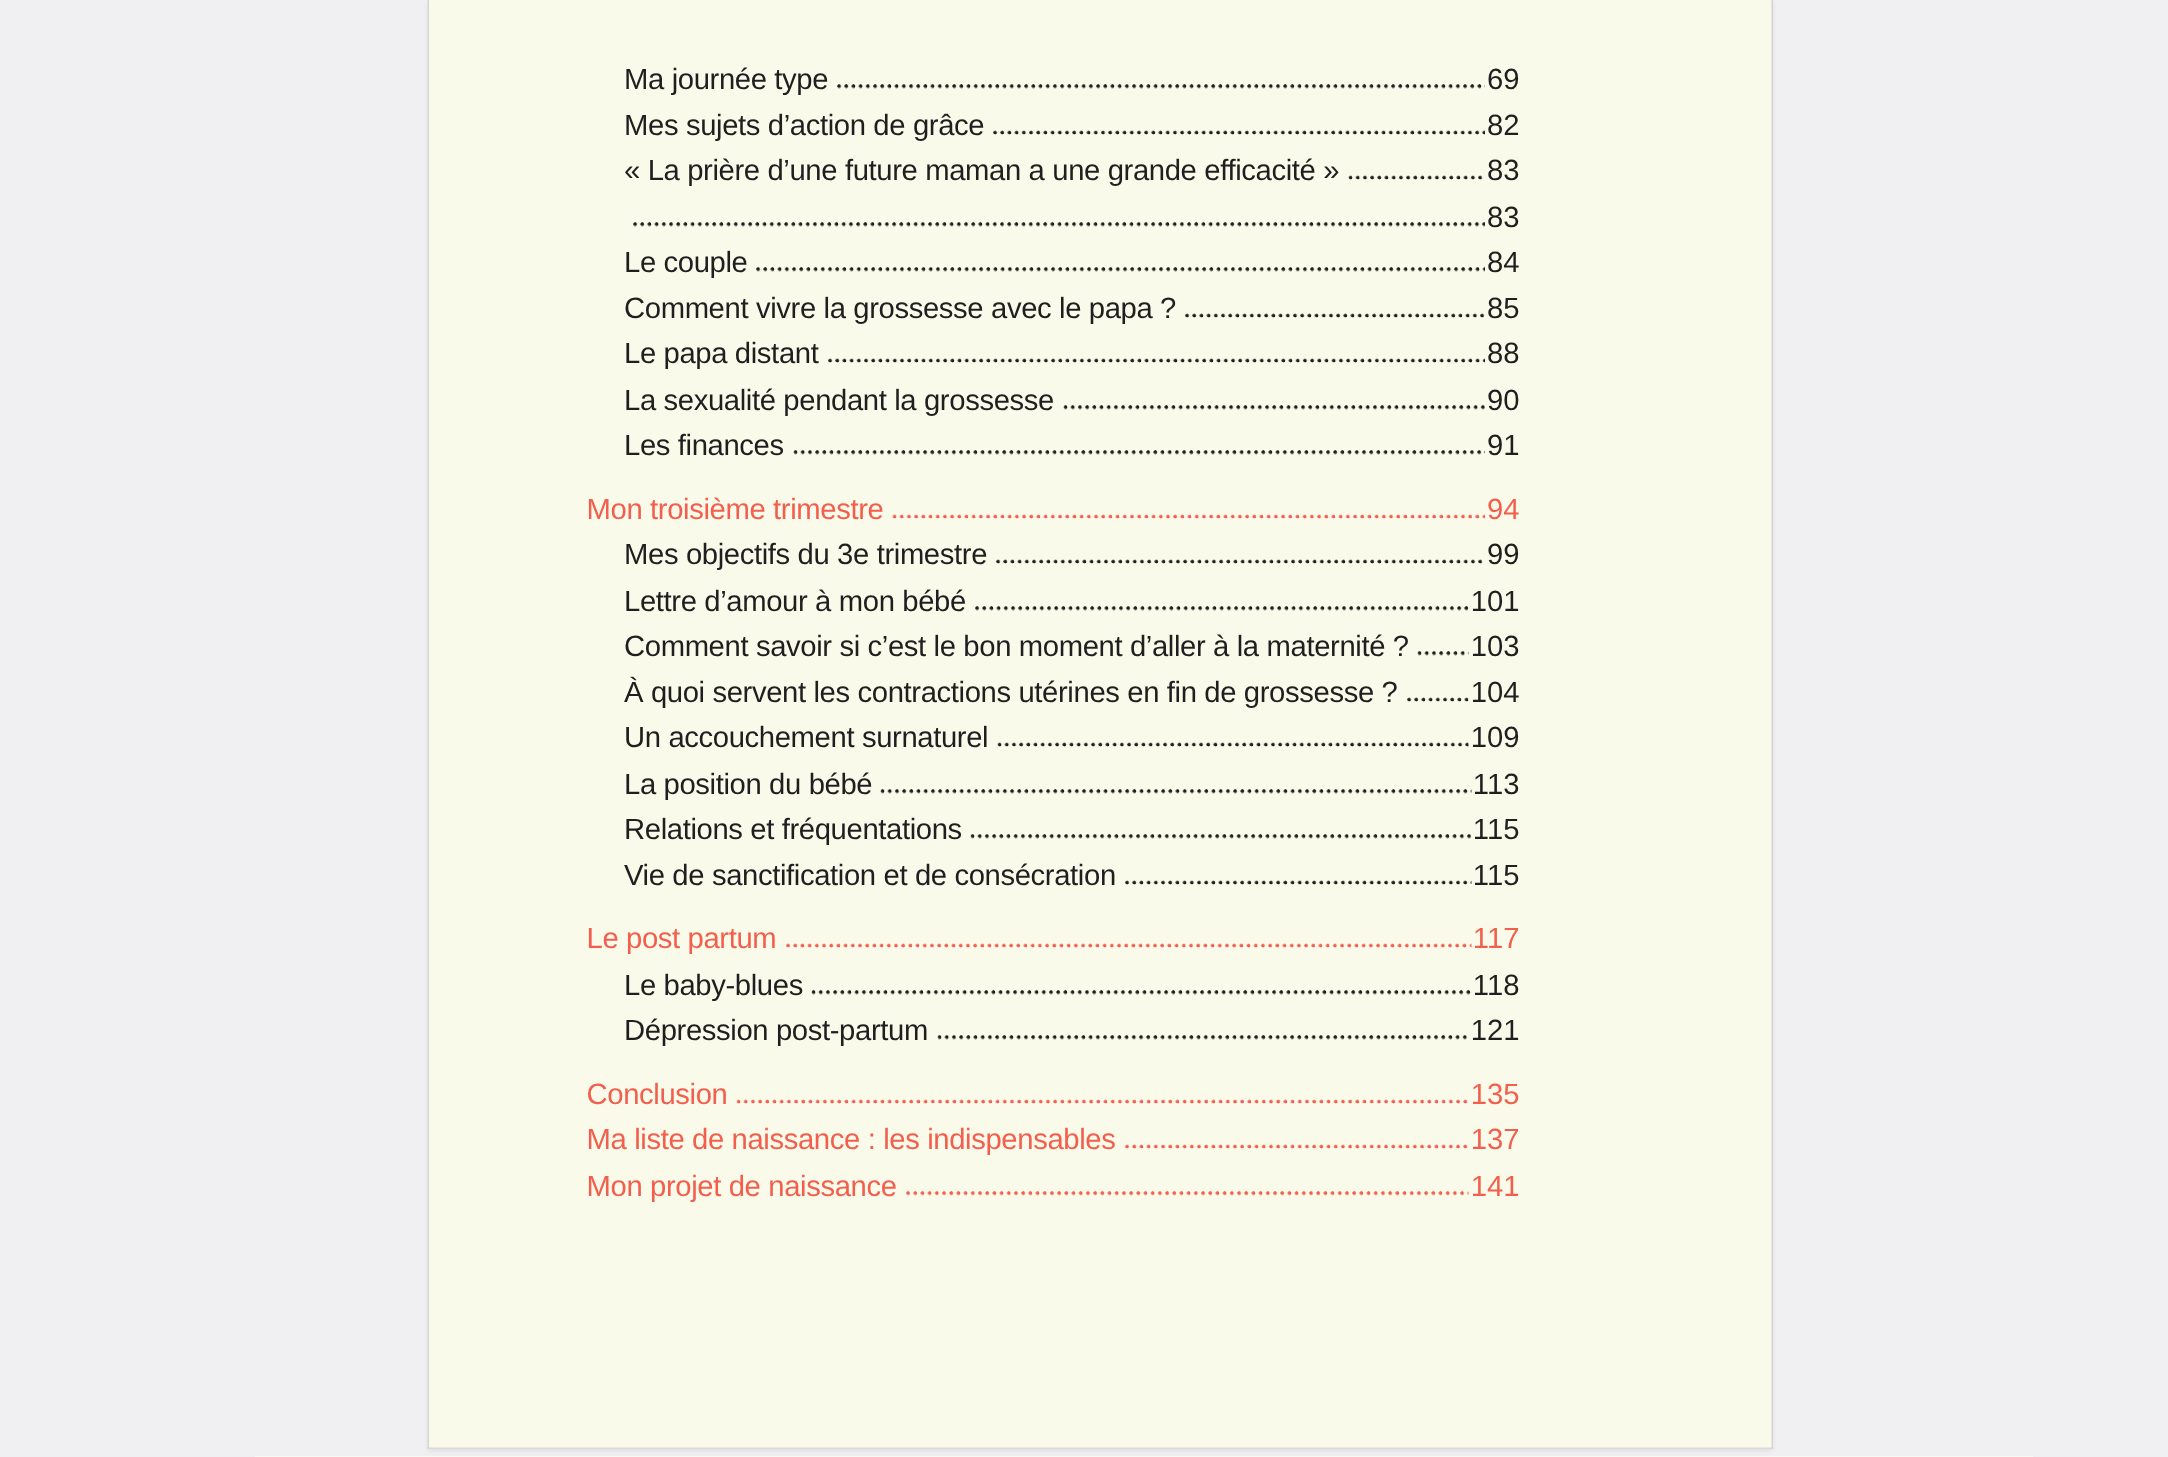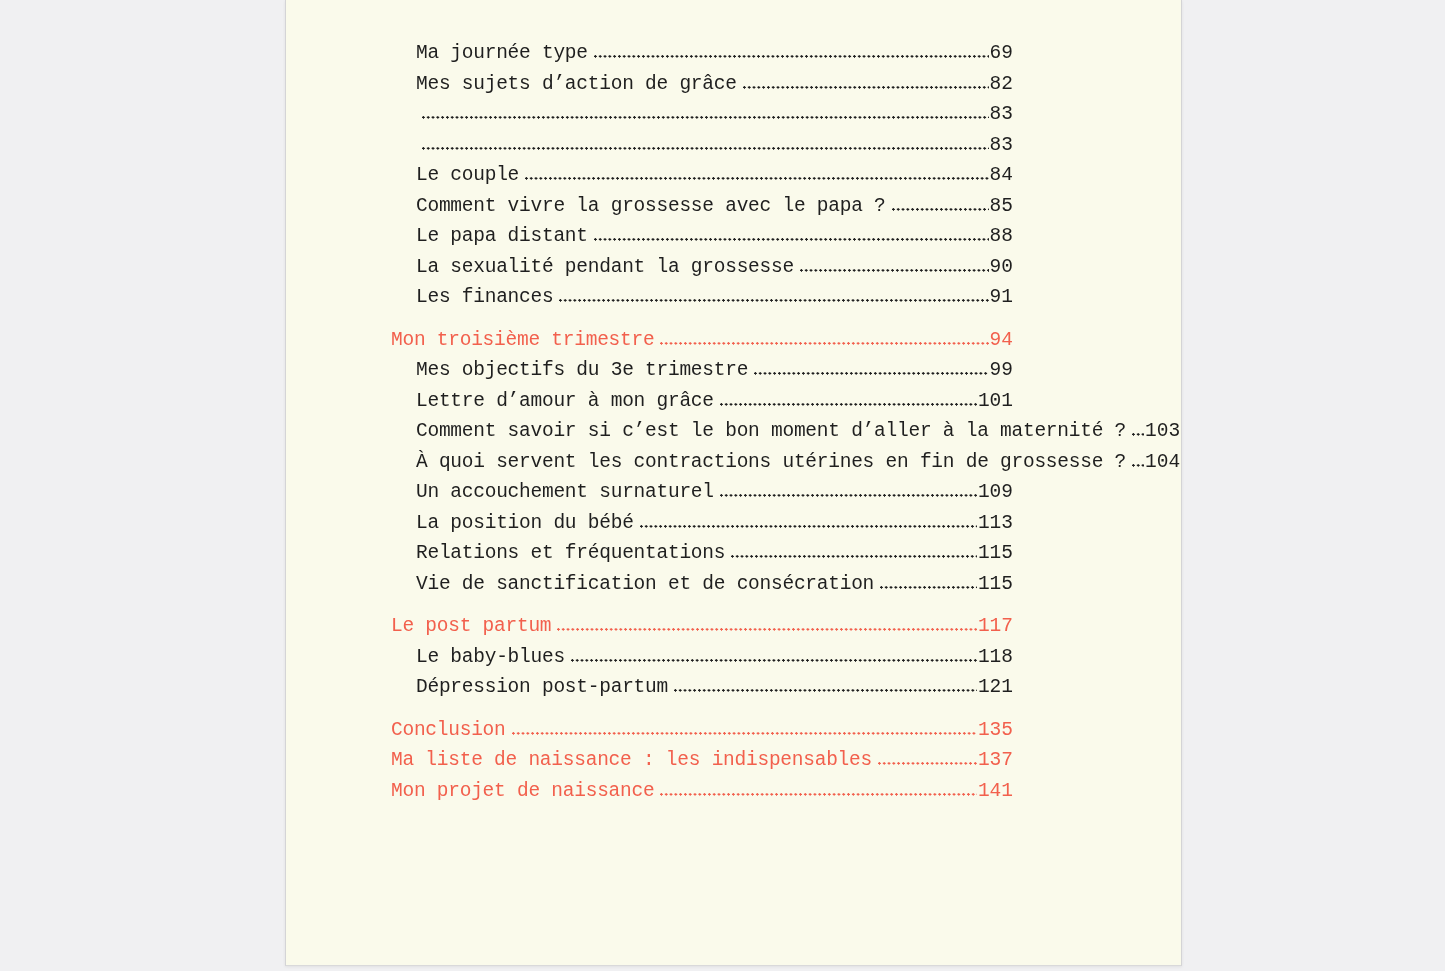--- a/index.html
+++ b/index.html
@@ -8,21 +8,20 @@
     width: 1445px;
     height: 971px;
     overflow: hidden;
     font-family: "Liberation Sans", sans-serif;
   }
   .canvas {
     position: relative;
     width: 1445px;
     height: 971px;
     background: var(--canvas-bg, #f0f0f2);
-    font-family: Liberation Mono, monospace;
   }
   .page {
     position: absolute;
     left: 285px;
     top: 0;
     width: 897px;
     height: 966px;
     background: var(--page-bg, #fafaeb);
     border-left: 1px solid #d4d4d6;
     border-right: 1px solid #d4d4d6;
@@ -77,20 +76,21 @@
     <span class="title">Ma journée type</span>
     <span class="leader"></span>
     <span class="pagenum">69</span>
   </div>
           <div class="row sub">
     <span class="title">Mes sujets d’action de grâce</span>
     <span class="leader"></span>
     <span class="pagenum">82</span>
   </div>
           <div class="row sub">
+    <span class="title">« La prière d’une future maman a une grande efficacité »</span>
     <span class="leader"></span>
     <span class="pagenum">83</span>
   </div>
           <div class="row sub">
     <span class="leader"></span>
     <span class="pagenum">83</span>
   </div>
           <div class="row sub">
     <span class="title">Le couple</span>
     <span class="leader"></span>
@@ -122,21 +122,21 @@
     <span class="title">Mon troisième trimestre</span>
     <span class="leader"></span>
     <span class="pagenum">94</span>
   </div>
           <div class="row sub">
     <span class="title">Mes objectifs du 3e trimestre</span>
     <span class="leader"></span>
     <span class="pagenum">99</span>
   </div>
           <div class="row sub">
-    <span class="title">Lettre d’amour à mon grâce</span>
+    <span class="title">Lettre d’amour à mon bébé</span>
     <span class="leader"></span>
     <span class="pagenum">101</span>
   </div>
           <div class="row sub">
     <span class="title">Comment savoir si c’est le bon moment d’aller à la maternité ?</span>
     <span class="leader"></span>
     <span class="pagenum">103</span>
   </div>
           <div class="row sub">
     <span class="title">À quoi servent les contractions utérines en fin de grossesse ?</span>

